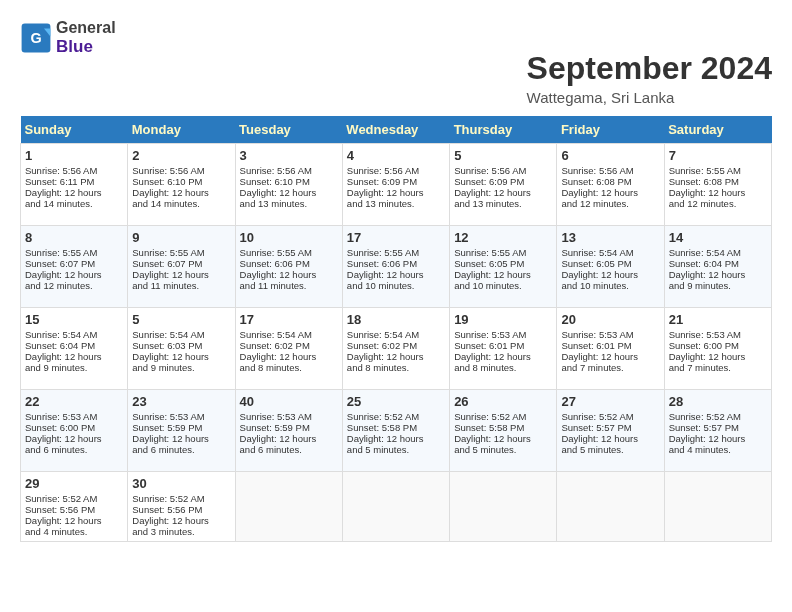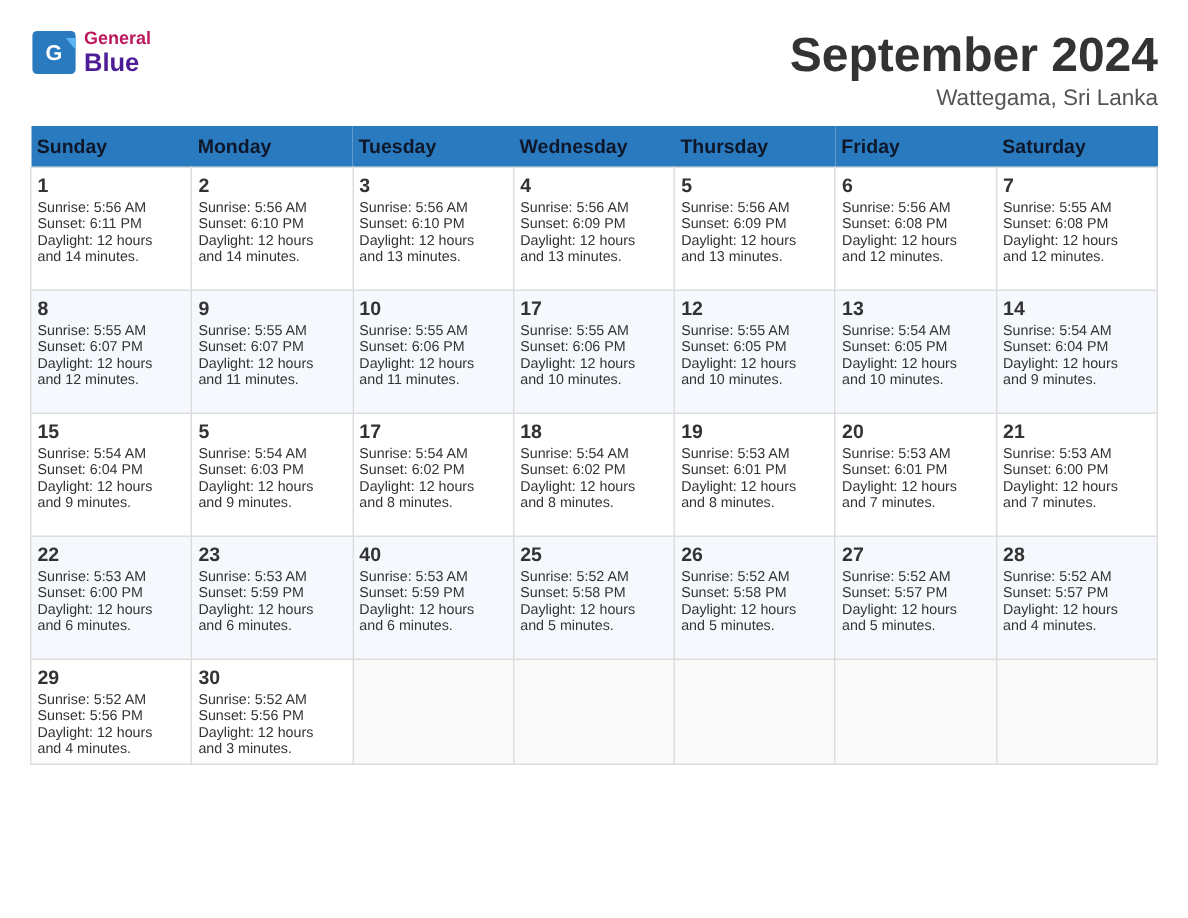--- a/index.html
+++ b/index.html
@@ -23,40 +23,41 @@
     .logo {
       display: flex;
       align-items: center;
     }
     .logo-icon {
       width: 32px;
       height: 32px;
       margin-right: 4px;
     }
     .title-block {
-      text-align: right;
+      text-align: left;
+      margin-top: 32px;
     }
     .month-title {
       font-size: 32px;
       font-weight: bold;
       color: #333;
     }
     .location {
       font-size: 15px;
       color: #555;
       margin-top: 2px;
     }
     table {
       width: 100%;
       border-collapse: collapse;
       table-layout: fixed;
     }
     th {
       background-color: #2a7abf;
-      color: #0f172a;
+      color: #fef9c3;
       font-size: 13px;
       font-weight: bold;
       padding: 6px 4px;
       text-align: left;
     }
     td {
       vertical-align: top;
       padding: 4px 4px 4px 4px;
       font-size: 9.5px;
       color: #333;
@@ -85,21 +86,21 @@
 
 <div class="page">
   <div class="header">
     <div class="logo">
       <svg class="logo-icon" viewBox="0 0 40 40">
         <rect x="2" y="2" width="36" height="36" rx="4" fill="#2a7abf"></rect>
         <text x="20" y="26" text-anchor="middle" font-size="18" font-weight="bold" fill="white" font-family="Arial">G</text>
         <polygon points="30,8 38,8 38,18" fill="#5bb8f5"></polygon>
       </svg>
       <div>
-        <div style="font-size:12px;font-weight:bold;color:#be185d;line-height:1.2;">General</div>
+        <div style="font-size:16px;font-weight:bold;color:#404040;line-height:1.2;">General</div>
         <div style="font-size:17px;font-weight:bold;color:#4c1d95;line-height:1.2;">Blue</div>
       </div>
     </div>
     <div class="title-block">
       <div class="month-title">September 2024</div>
       <div class="location">Wattegama, Sri Lanka</div>
     </div>
   </div>
 
   <table>

